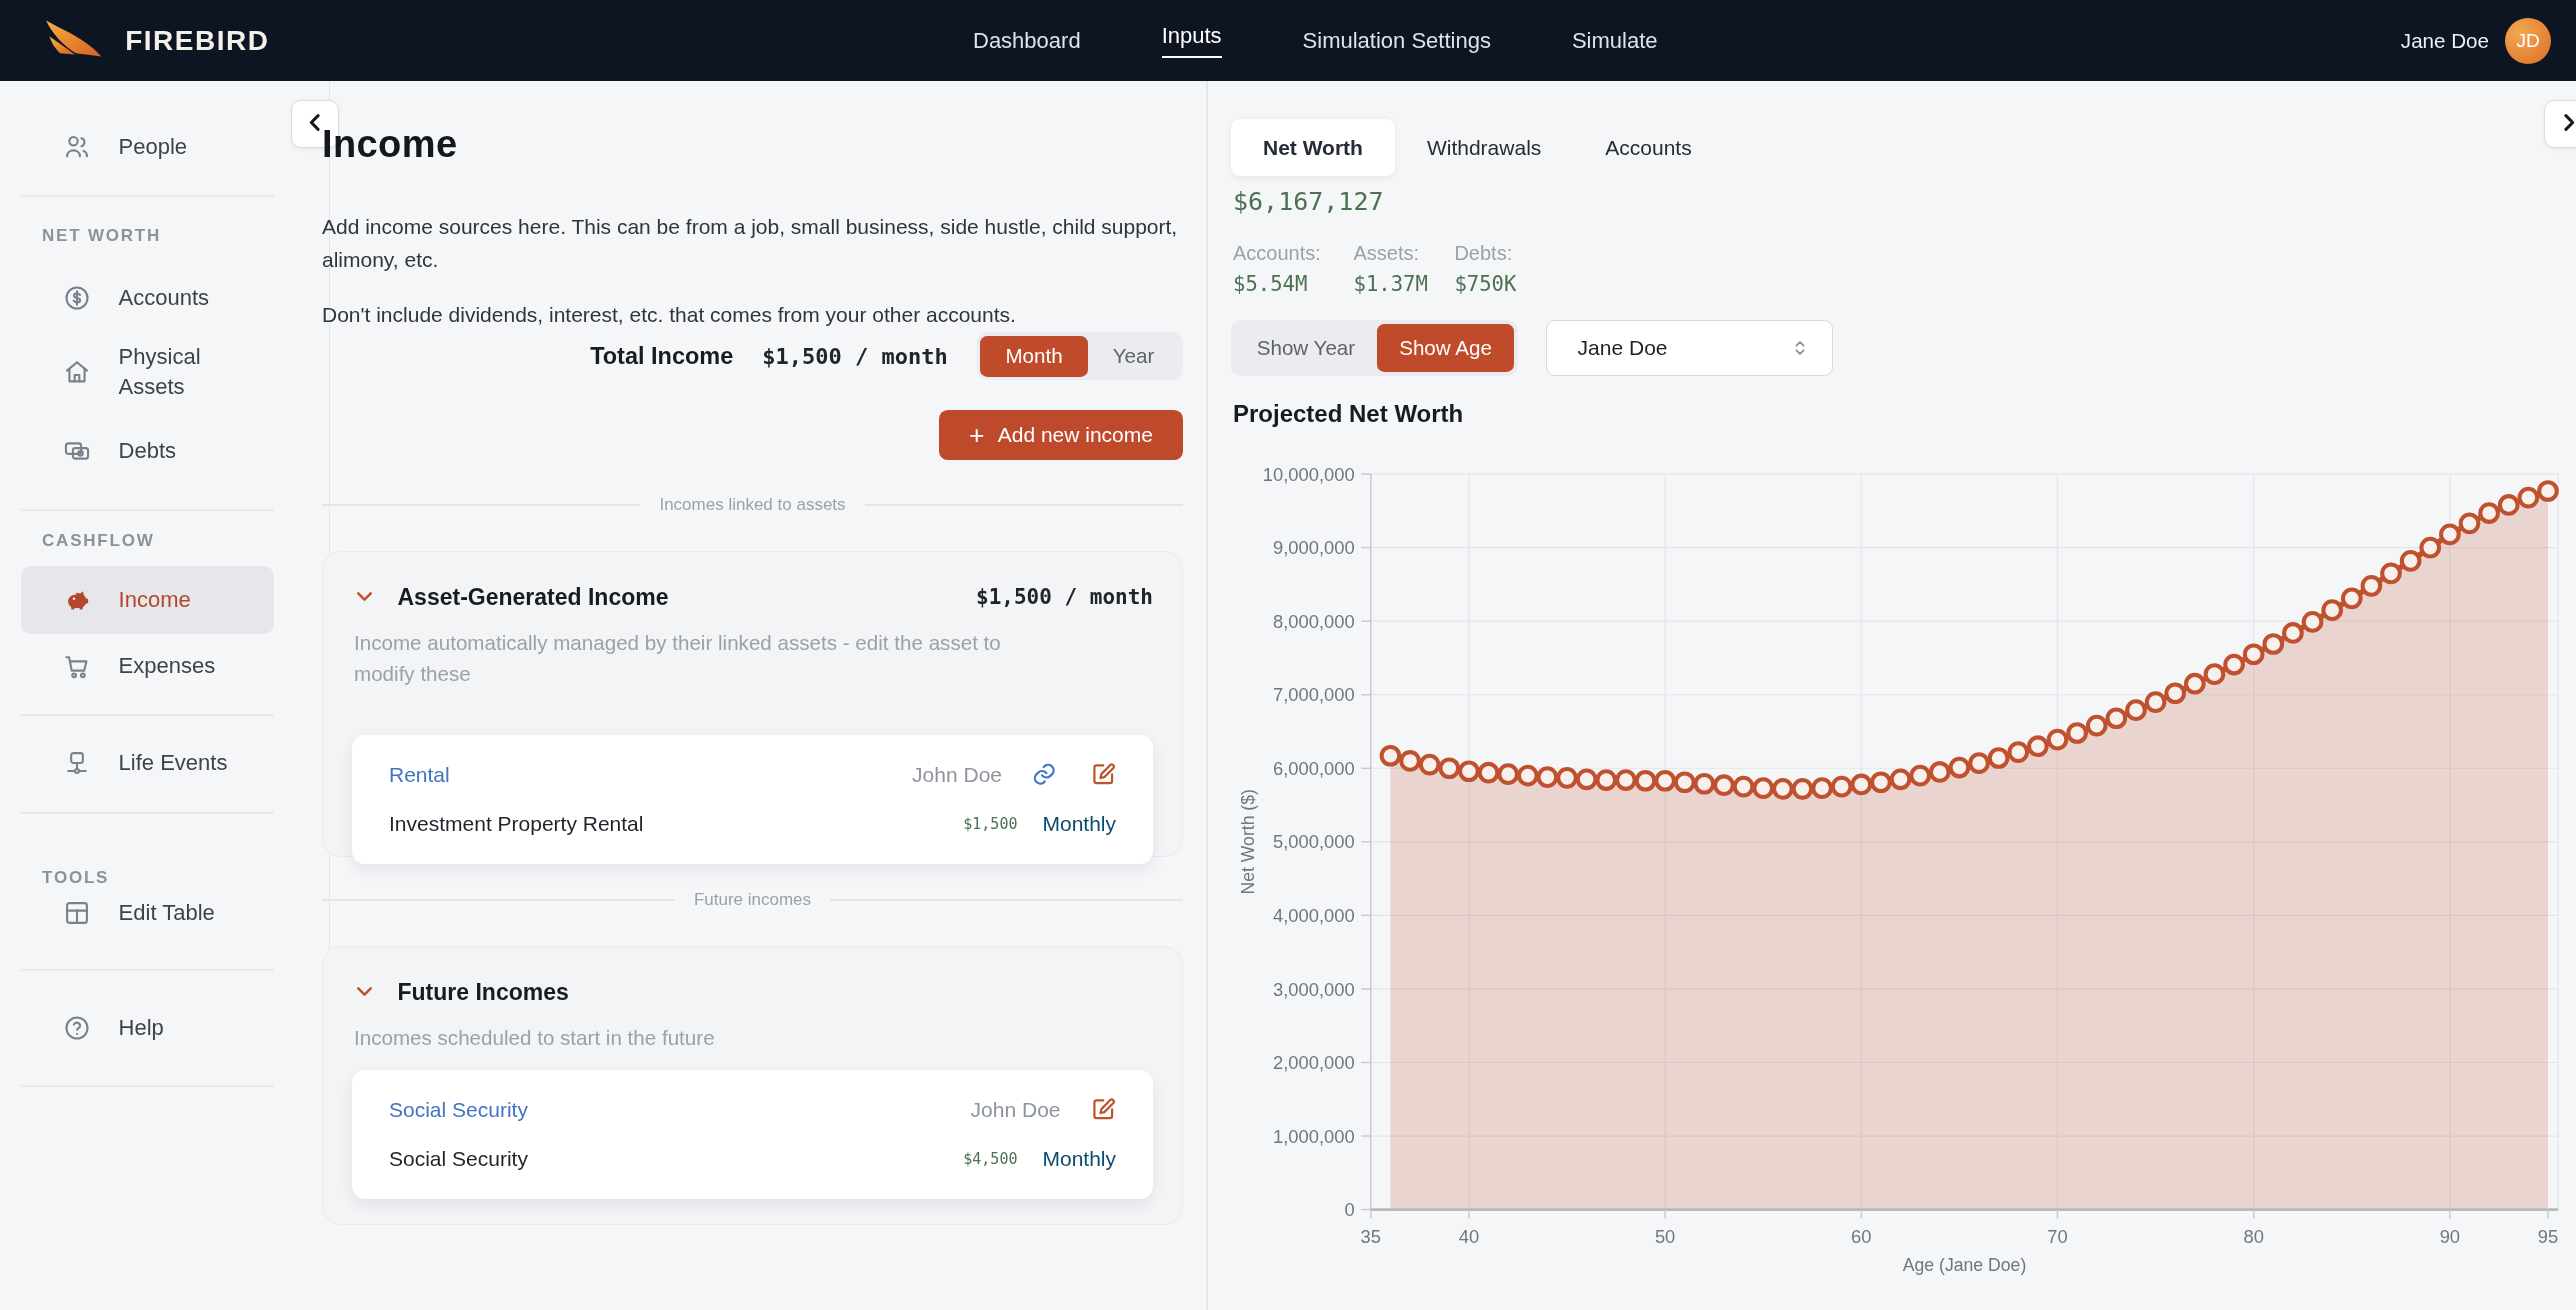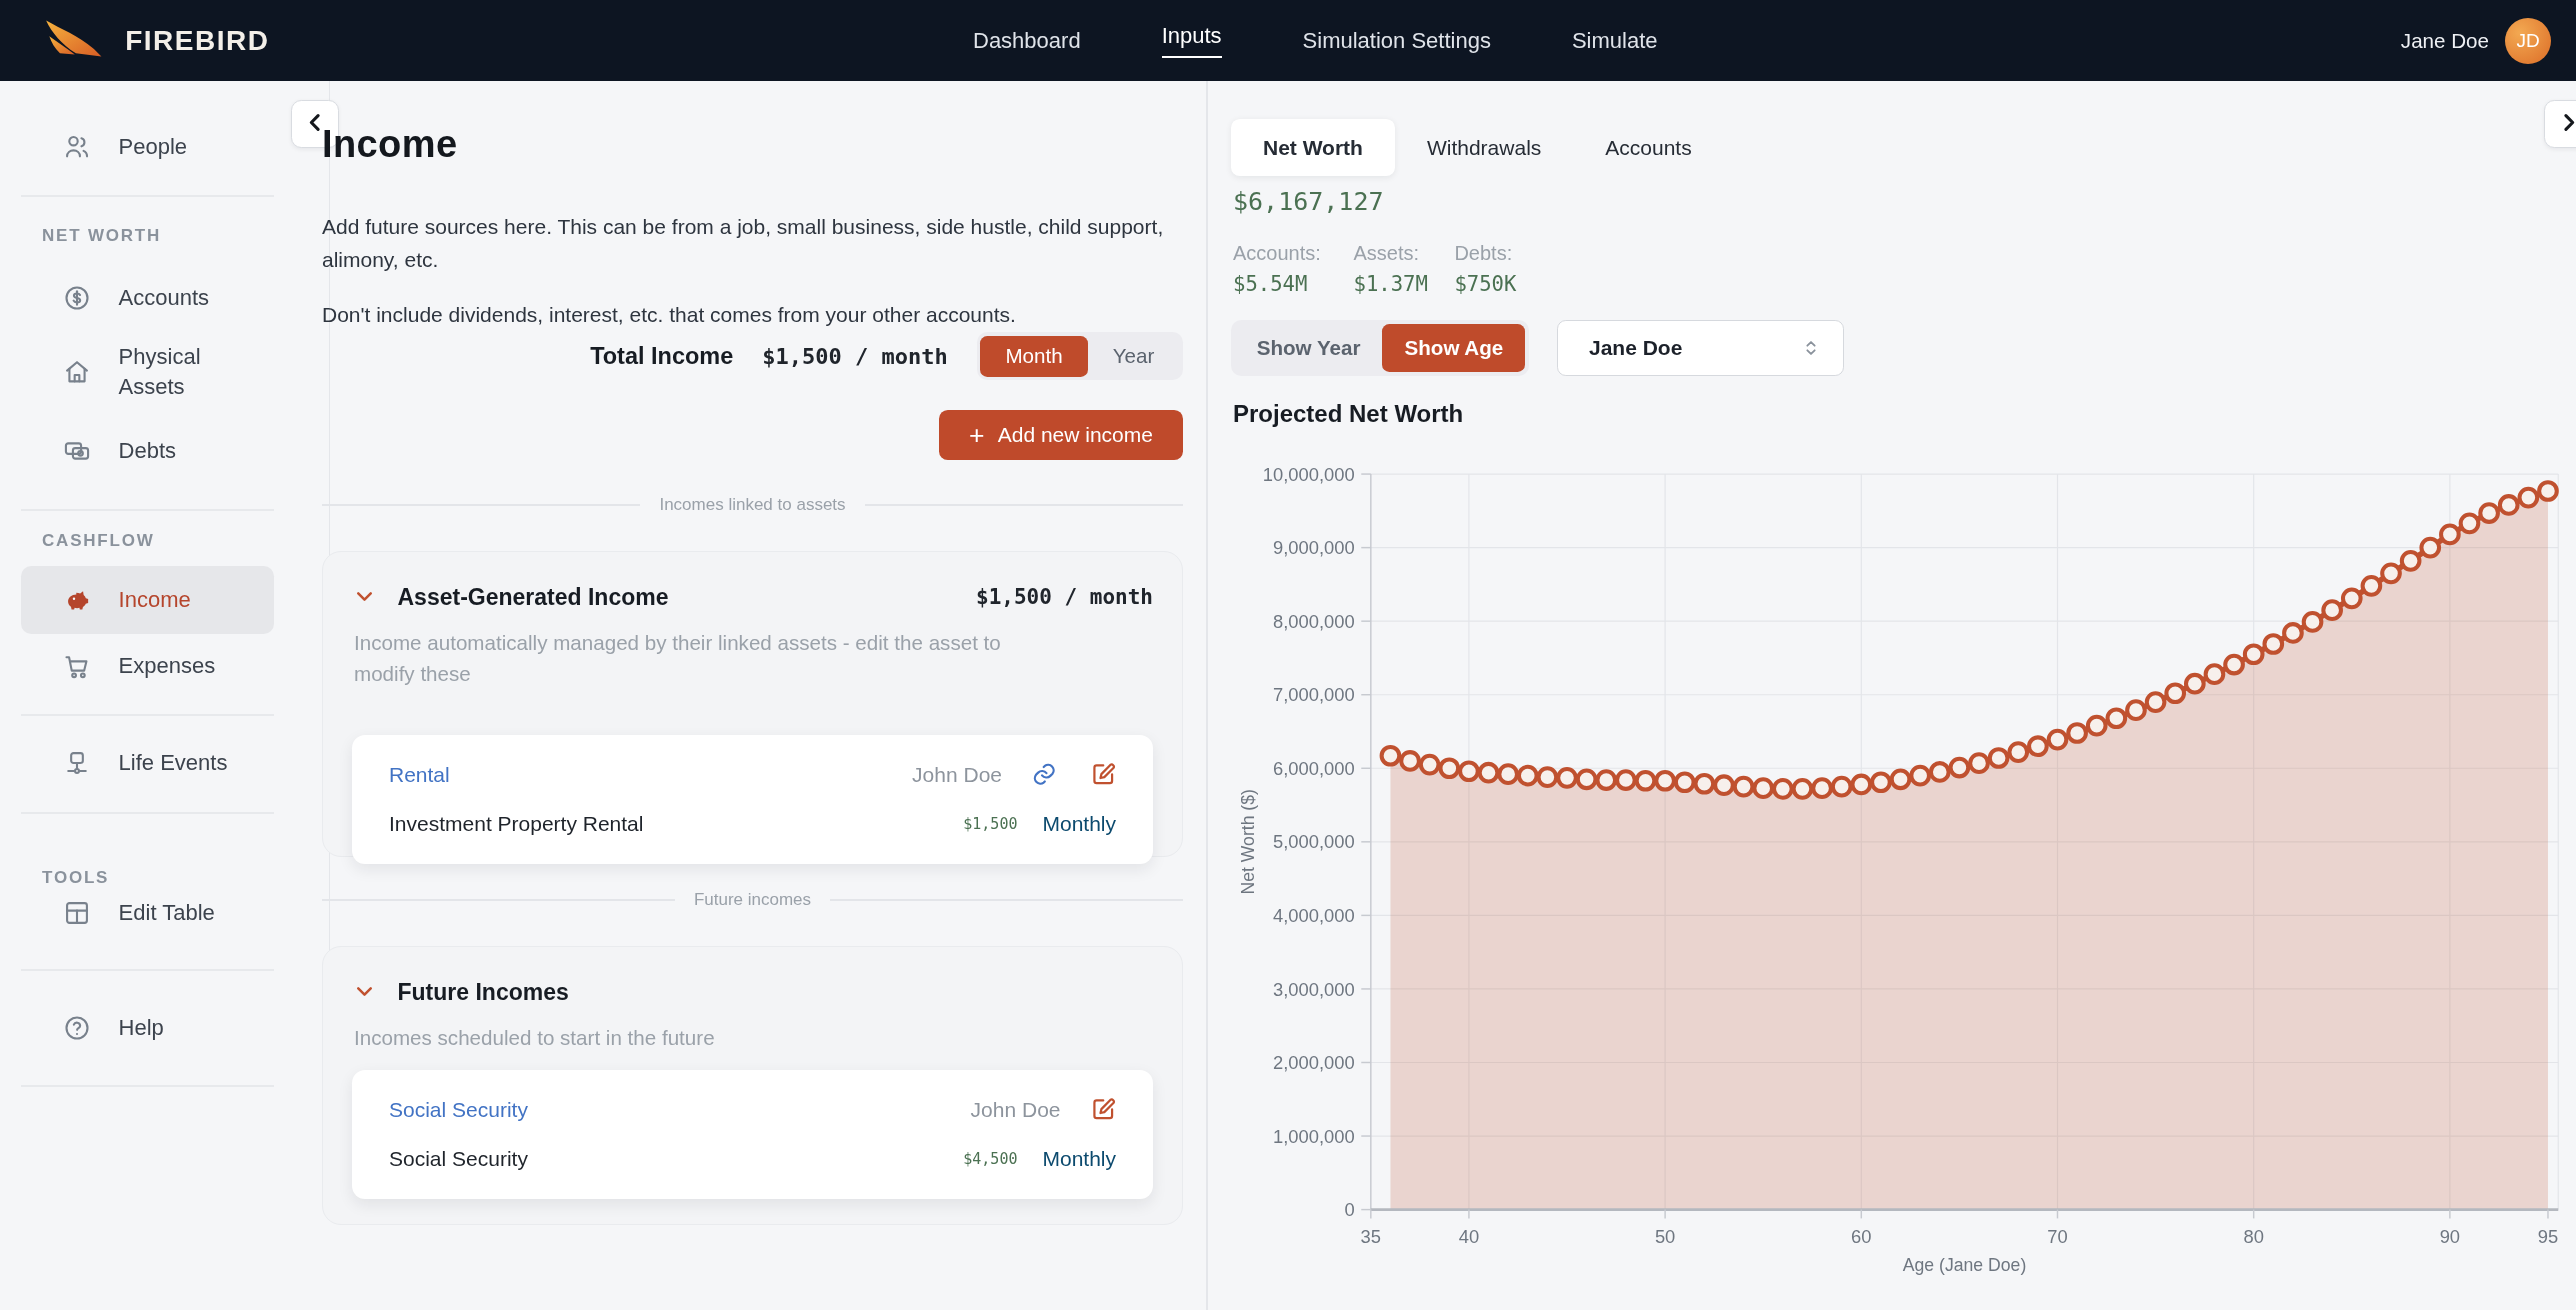--- a/index.html
+++ b/index.html
@@ -78,21 +78,21 @@
   
   .tabs{position:absolute;left:1231px;top:119px;display:flex;align-items:stretch;height:57px;}
   .tab{font-size:21px;color:#262c35;display:flex;align-items:center;justify-content:center;
        padding:0 32px;cursor:pointer;}
   .tab.on{background:#fff;border-radius:8.8px;box-shadow:0 1.5px 5.9px rgba(20,25,35,.07);font-weight:bold;}
   .networth-total{position:absolute;left:1233px;top:187px;font-size:25px;color:#4b7152;}
   .summary{position:absolute;left:1233px;top:242px;display:flex;gap:26.5px;}
   .sum-col{display:flex;flex-direction:column;gap:7.3px;min-width:96px;}
   .sum-label{font-size:20px;color:#9aa1a9;}
   .sum-value{font-size:20.6px;color:#4b7152;}
-  .controls{position:absolute;left:1231px;top:320px;display:flex;align-items:center;gap:28px;font-weight:bold;}
+  .controls{position:absolute;left:1231px;top:320px;display:flex;align-items:center;gap:28px;}
   .show-toggle{display:flex;align-items:center;background:#ececf0;border-radius:10.3px;padding:3.7px;height:48px;}
   .show-toggle .seg{font-size:20.6px;padding:0 22px;height:48px;display:flex;align-items:center;border-radius:7.3px;
                     color:#5b636e;cursor:pointer;box-sizing:border-box;}
   .show-toggle .seg.on{background:#bf4b2b;color:#fff;}
   .select{width:287px;height:56px;background:#fff;border:1.5px solid #d6d9de;border-radius:8.8px;
           display:flex;align-items:center;box-sizing:border-box;padding:0 20.6px 0 31px;cursor:pointer;}
   .select .val{font-size:21px;color:#1c212a;}
   .select .chev{margin-left:auto;width:22px;height:22px;color:#8a929c;}
   .chart-title{position:absolute;left:1233px;top:400px;font-size:24px;font-weight:bold;color:#171c23;}
   #chart-wrap{position:absolute;left:1212px;top:441px;width:1364px;height:870px;}
@@ -243,21 +243,21 @@
   <div class="collapse-btn" style="left:2544px;top:100px;">
     <span>
       <svg viewBox="0 0 24 24" fill="none" stroke="#15181d" stroke-width="3" stroke-linecap="round" stroke-linejoin="round" width="25" height="25">
           <path d="m9.5 5.5 6.5 6.5-6.5 6.5"></path>
         </svg>
     </span>
   </div>
   <div class="main-divider"></div>
 
   <div class="h1">Income</div>
-  <p class="para" style="top:190px;">Add future sources here. This can be from a job, small business, side hustle, child support, alimony, etc.</p>
+  <p class="para" style="top:190px;">Add income sources here. This can be from a job, small business, side hustle, child support, alimony, etc.</p>
   <p class="para" style="top:278px;">Don't include dividends, interest, etc. that comes from your other accounts.</p>
 
   <div class="total-row">
     <span class="total-label">Total Income</span>
     <span class="total-amount mono">$1,500 / month</span>
     <span class="toggle">
       <span class="seg on">Month</span>
       <span class="seg">Year</span>
     </span>
   </div>

